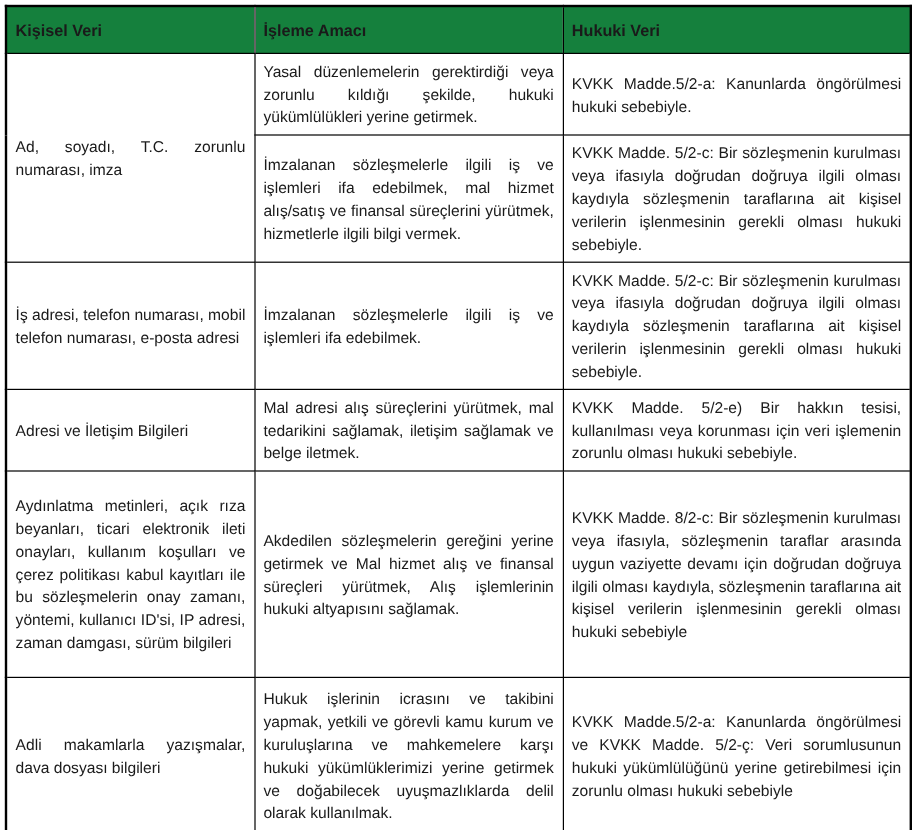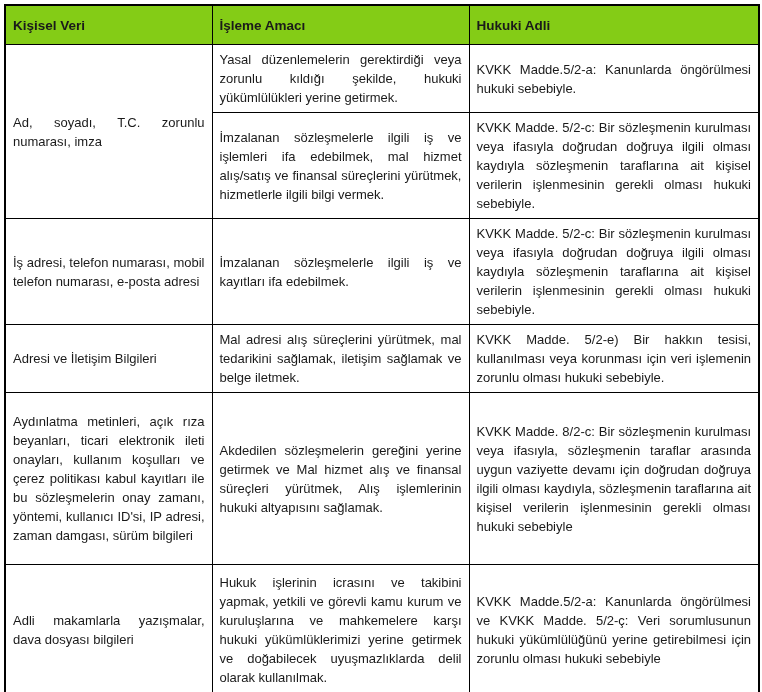--- a/index.html
+++ b/index.html
@@ -28,21 +28,21 @@
   col.c3 { width: 290px; }
   th, td {
     border: 1px solid #000000;
     padding: 5px 7px;
     font-size: 13px;
     line-height: 19px;
     vertical-align: middle;
     overflow: hidden;
   }
   thead th {
-    background: #84cc16;
+    background: #15803d;
     text-align: left;
     font-weight: bold;
     font-size: 13.5px;
     height: 28px;
   }
   tbody td {
     text-align: justify;
     text-justify: inter-word;
   }
   tr.r1a { height: 65px; }
@@ -59,36 +59,36 @@
   <table class="kvkk">
     <colgroup>
       <col class="c1">
       <col class="c2">
       <col class="c3">
     </colgroup>
     <thead>
       <tr>
         <th>Kişisel Veri</th>
         <th>İşleme Amacı</th>
-        <th>Hukuki Adli</th>
+        <th>Hukuki Veri</th>
       </tr>
     </thead>
     <tbody>
       <tr class="r1a">
         <td rowspan="2">Ad, soyadı, T.C. zorunlu numarası, imza</td>
         <td>Yasal düzenlemelerin gerektirdiği veya zorunlu kıldığı şekilde, hukuki yükümlülükleri yerine getirmek.</td>
         <td>KVKK Madde.5/2-a: Kanunlarda öngörülmesi hukuki sebebiyle.</td>
       </tr>
       <tr class="r1b">
         <td>İmzalanan sözleşmelerle ilgili iş ve işlemleri ifa edebilmek, mal hizmet alış/satış ve finansal süreçlerini yürütmek, hizmetlerle ilgili bilgi vermek.</td>
         <td>KVKK Madde. 5/2-c: Bir sözleşmenin kurulması veya ifasıyla doğrudan doğruya ilgili olması kaydıyla sözleşmenin taraflarına ait kişisel verilerin işlenmesinin gerekli olması hukuki sebebiyle.</td>
       </tr>
       <tr class="r2">
         <td>İş adresi, telefon numarası, mobil telefon numarası, e-posta adresi</td>
-        <td>İmzalanan sözleşmelerle ilgili iş ve kayıtları ifa edebilmek.</td>
+        <td>İmzalanan sözleşmelerle ilgili iş ve işlemleri ifa edebilmek.</td>
         <td>KVKK Madde. 5/2-c: Bir sözleşmenin kurulması veya ifasıyla doğrudan doğruya ilgili olması kaydıyla sözleşmenin taraflarına ait kişisel verilerin işlenmesinin gerekli olması hukuki sebebiyle.</td>
       </tr>
       <tr class="r3">
         <td>Adresi ve İletişim Bilgileri</td>
         <td>Mal adresi alış süreçlerini yürütmek, mal tedarikini sağlamak, iletişim sağlamak ve belge iletmek.</td>
         <td>KVKK Madde. 5/2-e) Bir hakkın tesisi, kullanılması veya korunması için veri işlemenin zorunlu olması hukuki sebebiyle.</td>
       </tr>
       <tr class="r4">
         <td>Aydınlatma metinleri, açık rıza beyanları, ticari elektronik ileti onayları, kullanım koşulları ve çerez politikası kabul kayıtları ile bu sözleşmelerin onay zamanı, yöntemi, kullanıcı ID'si, IP adresi, zaman damgası, sürüm bilgileri</td>
         <td>Akdedilen sözleşmelerin gereğini yerine getirmek ve Mal hizmet alış ve finansal süreçleri yürütmek, Alış işlemlerinin hukuki altyapısını sağlamak.</td>

